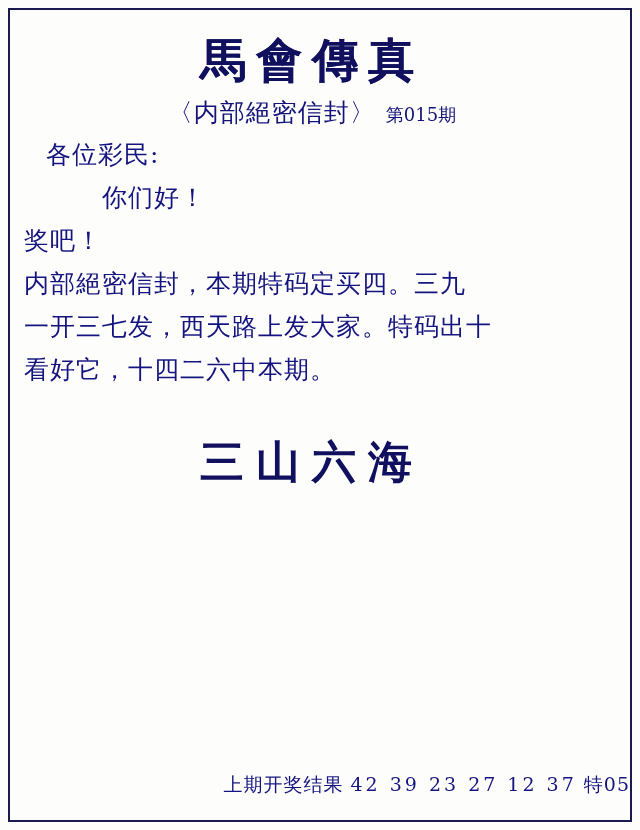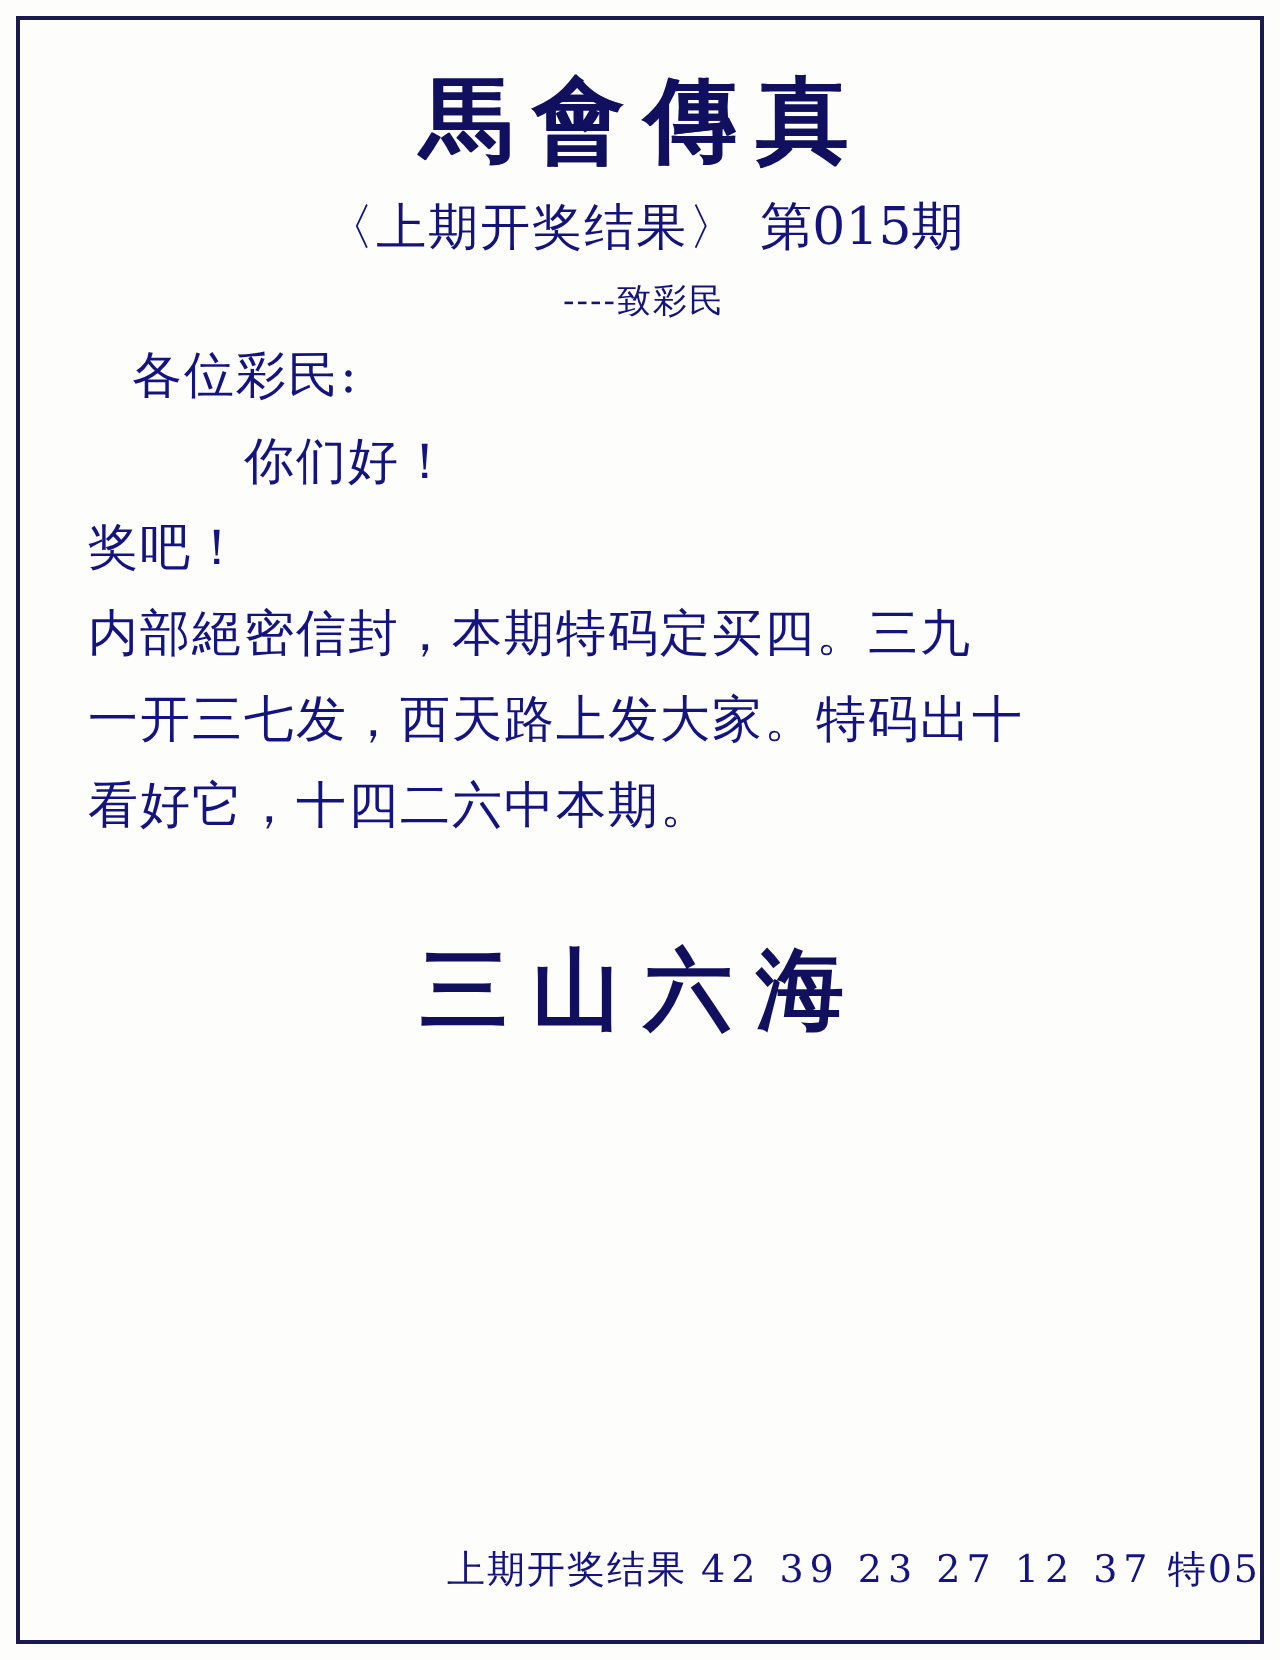--- a/index.html
+++ b/index.html
@@ -29,21 +29,21 @@
     border: 2px solid #1a1a4e;
     box-sizing: border-box;
   }
   .inner {
     position: absolute;
     left: 0;
     top: 0;
     width: 100%;
     height: 100%;
     box-sizing: border-box;
-    padding: 26px 30px 10px 34px;
+    padding: 26px 30px 10px 14px;
     color: #13137a;
   }
   .title {
     text-align: center;
     font-size: 46px;
     letter-spacing: 10px;
     font-weight: bold;
     color: #10105f;
     font-family: "DejaVu Serif", serif;
     line-height: 1.05;
@@ -51,21 +51,21 @@
   }
   .subtitle-row {
     text-align: center;
     margin-top: 12px;
     font-size: 25px;
     color: #13137a;
     letter-spacing: 1px;
     font-family: "DejaVu Serif", serif;
   }
   .subtitle-row .issue {
-    font-size: 26px;
+    font-size: 18px;
     letter-spacing: 0px;
     margin-left: 10px;
   }
   .dedication {
     text-align: center;
     margin-top: 8px;
     font-size: 17px;
     letter-spacing: 1px;
     color: #13137a;
   }
@@ -116,24 +116,23 @@
 </head>
 <body>
 
 <div class="page">
   <div class="frame">
     <div class="inner">
 
       <div class="title">馬會傳真</div>
 
       <div class="subtitle-row">
-        <span>〈上期开奖结果〉</span><span class="issue">第015期</span>
+        <span>〈内部絕密信封〉</span><span class="issue">第015期</span>
       </div>
 
-      <div class="dedication">----致彩民</div>
 
       <div class="body-text">
         <div class="salutation">各位彩民:</div>
         <div class="greeting">你们好！</div>
         <div class="para cont">奖吧！</div>
         <div class="para cont">内部絕密信封，本期特码定买四。三九</div>
         <div class="para cont">一开三七发，西天路上发大家。特码出十</div>
         <div class="para cont">看好它，十四二六中本期。</div>
       </div>
 

